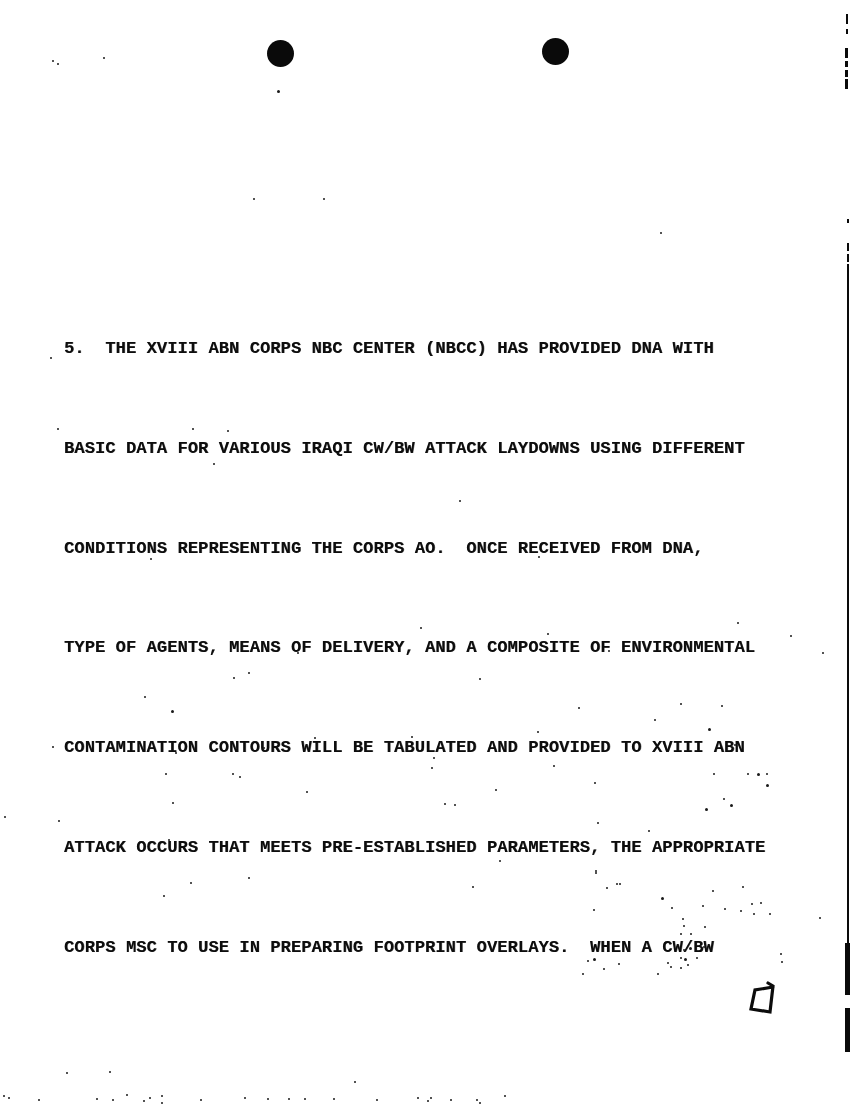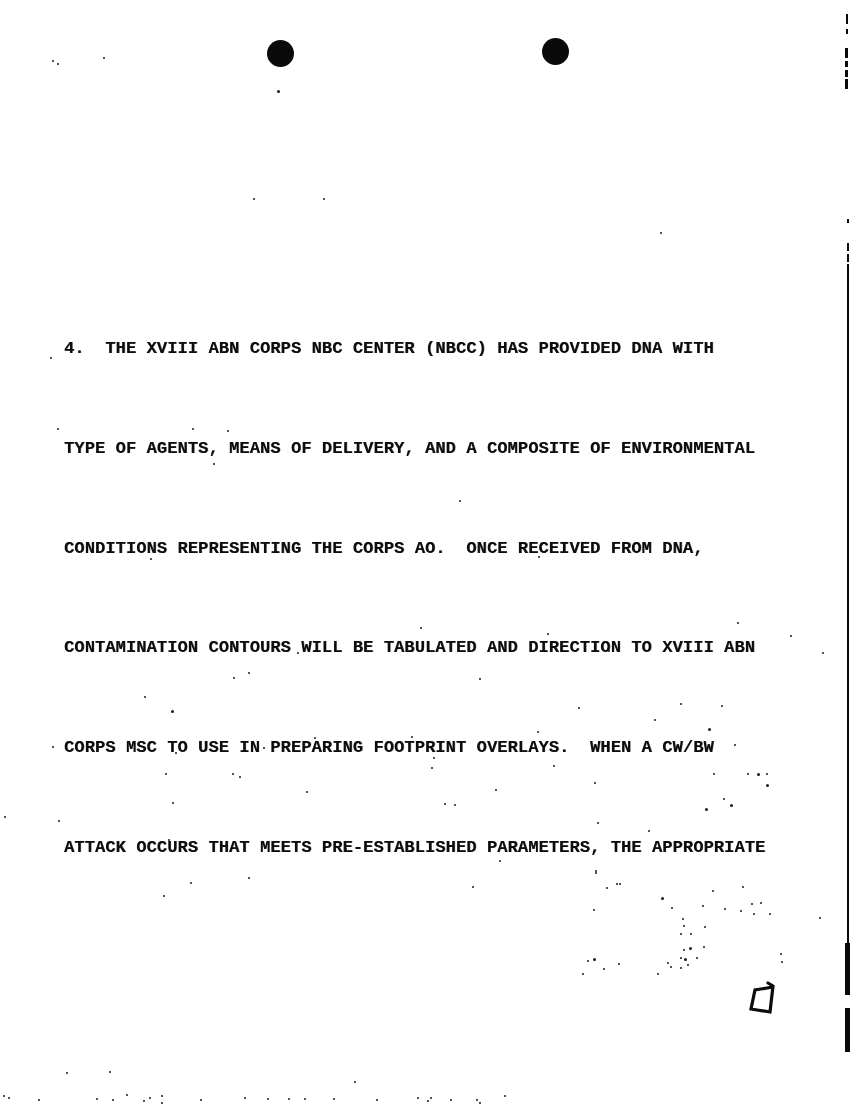--- a/index.html
+++ b/index.html
@@ -43,26 +43,27 @@
   }
 </style>
 </head>
 <body>
 
 <div class="page">
 
 
   <div class="doc-text body-block">
     <div>
-      <div>4.  THE XVIII ABN CORPS NBC CENTER (NBCC) HAS PROVIDED DNA WITH</div>
+      <div>5.  THE XVIII ABN CORPS NBC CENTER (NBCC) HAS PROVIDED DNA WITH</div>
+      <div>BASIC DATA FOR VARIOUS IRAQI CW/BW ATTACK LAYDOWNS USING DIFFERENT</div>
+      <div>CONDITIONS REPRESENTING THE CORPS AO.  ONCE RECEIVED FROM DNA,</div>
       <div>TYPE OF AGENTS, MEANS OF DELIVERY, AND A COMPOSITE OF ENVIRONMENTAL</div>
-      <div>CONDITIONS REPRESENTING THE CORPS AO.  ONCE RECEIVED FROM DNA,</div>
-      <div>CONTAMINATION CONTOURS WILL BE TABULATED AND DIRECTION TO XVIII ABN</div>
+      <div>CONTAMINATION CONTOURS WILL BE TABULATED AND PROVIDED TO XVIII ABN</div>
+      <div>ATTACK OCCURS THAT MEETS PRE-ESTABLISHED PARAMETERS, THE APPROPRIATE</div>
       <div>CORPS MSC TO USE IN PREPARING FOOTPRINT OVERLAYS.  WHEN A CW/BW</div>
-      <div>ATTACK OCCURS THAT MEETS PRE-ESTABLISHED PARAMETERS, THE APPROPRIATE</div>
     </div>
     
     
   </div>
 
   <svg class="hand-box" width="30" height="36" viewBox="0 0 30 36">
     <path d="M26 6 L8 9 L4 28 L23 31 L26 5 L21 2" fill="none" stroke="#0c0c0c" stroke-width="3.2" stroke-linecap="round" stroke-linejoin="miter"></path>
   </svg>
 
 <div class="punch-hole" style="left: 266.5px; top: 39.5px; width: 27px; height: 27px;"></div>

